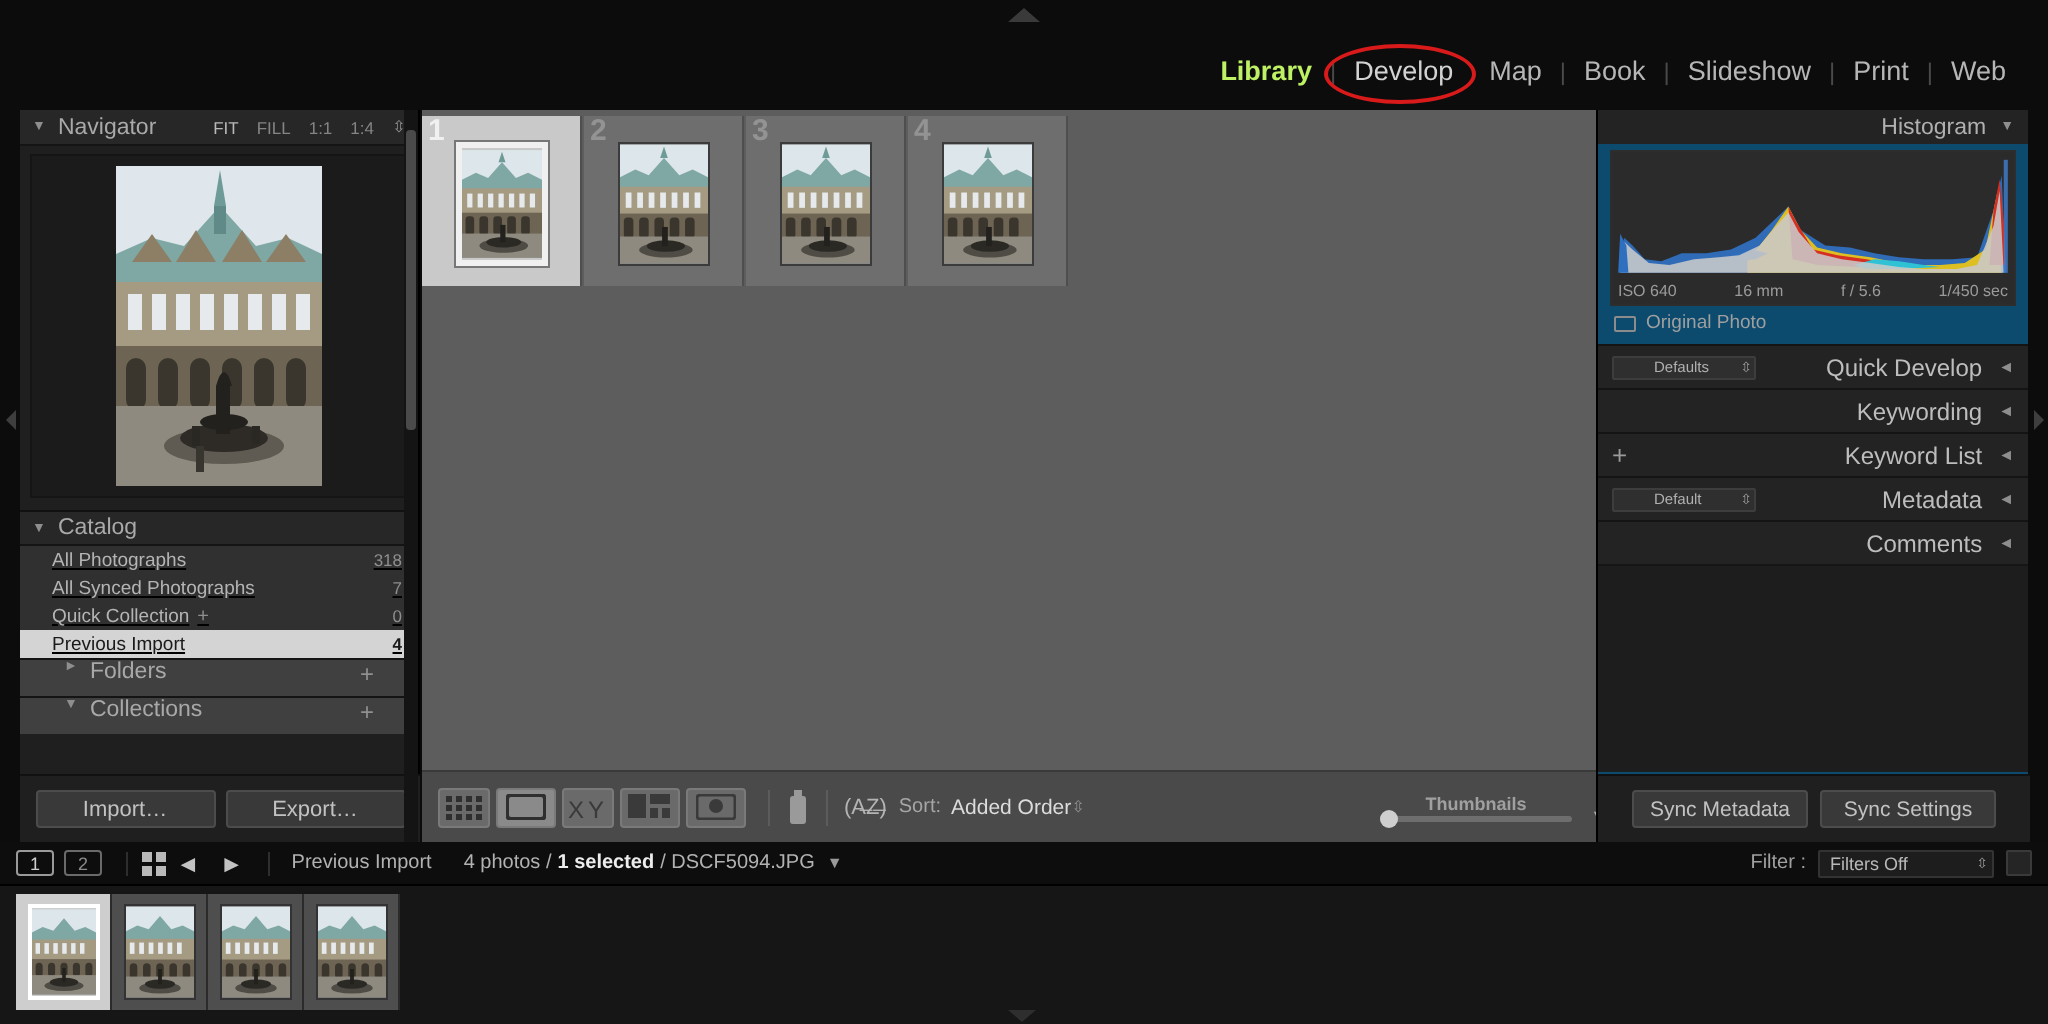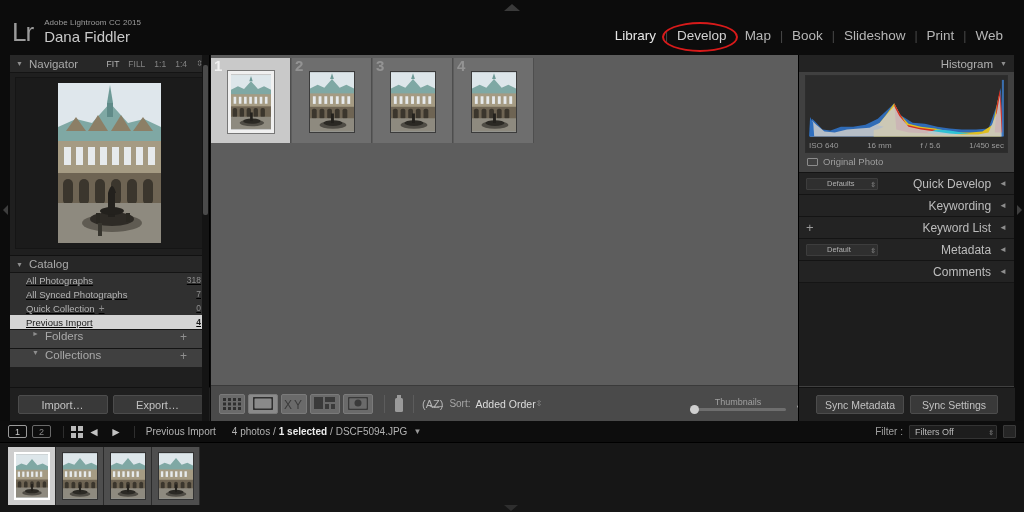--- a/index.html
+++ b/index.html
@@ -39,21 +39,21 @@
   .id-user { font-size: 15px; color: #c9c9c9; line-height: 18px; font-weight: 400; }
 
   .modules {
     position: absolute; right: 12px; top: 28px;
     display: flex; align-items: center; gap: 0px;
     font-size: 13.5px;
   }
   .module {
     color: #b6b6b6; padding: 0 9px; cursor: default; white-space: nowrap;
   }
-  .module.active { color: #e5e5e5; font-weight: normal; }
+  .module.active { color: #bef264; font-weight: bold; }
   .module.circled { color: #d2d2d2; }
   .msep { color: #4a4a4a; font-size: 12px; }
   .circle-hl {
     position: absolute; left: 662px; top: 22px;
     width: 76px; height: 30px;
     border: 2.5px solid #d81a1a; border-radius: 50%;
     pointer-events: none;
   }
 
   
@@ -178,36 +178,36 @@
   .vbtn.wide { width: 30px; }
   .vbtn.on { background: #8a8a8a; }
   .tsep { width: 1px; height: 18px; background: #5c5c5c; margin: 0 8px; }
   .spray {
     width: 12px; height: 20px; display: flex; align-items: center; justify-content: center;
   }
   .sortlbl { font-size: 10px; color: #a6a6a6; margin: 0 5px 0 6px; }
   .sortval { font-size: 10.5px; color: #dcdcdc; }
   .az { font-size: 11px; color: #b4b4b4; }
   .thumbslider {
-    margin-left: auto; width: 100px; position: relative; padding-right: 4px;
+    margin-left: auto; width: 100px; position: relative; padding-right: 4px; font-weight: bold;
   }
   .ts-label { font-size: 9px; color: #a0a0a0; text-align: center; margin-bottom: 1px; }
   .ts-track {
     height: 3px; background: #6e6e6e; border-radius: 2px; position: relative;
   }
   .ts-knob {
     position: absolute; left: 0px; top: -3px; width: 9px; height: 9px;
     background: #cfcfcf; border-radius: 50%;
   }
   .ts-caret { position: absolute; right: -14px; top: 6px; font-size: 9px; color: #b0b0b0; }
 
   
   .right-panel {
     position: absolute; left: 798px; top: 55px; width: 216px; height: 366px;
-    background: #404040; border-left: 1px solid #000;
+    background: #0c4a6e; border-left: 1px solid #000;
   }
   .rp-head {
     height: 17px; display: flex; align-items: center; justify-content: flex-end;
     padding: 0 7px; font-size: 11.5px; color: #b0b0b0;
     background: #232323;
   }
   .rp-head .caret { margin-left: 7px; font-size: 7px; color: #8e8e8e; }
   .histbox {
     margin: 3px 6px 0 6px; height: 78px; background: #1c1c1c;
     border: 1px solid #2d2d2d; position: relative;
@@ -309,27 +309,20 @@
   }
 </style>
 </head>
 <body>
 
 <div class="app">
 
   <div class="topbar">
     <div class="top-arrow"></div>
 
-    <div class="identity">
-      <div class="lr-logo">Lr</div>
-      <div class="id-text">
-        <div class="id-app">Adobe Lightroom CC 2015</div>
-        <div class="id-user">Dana Fiddler</div>
-      </div>
-    </div>
 
     <div class="modules">
       <div class="module active">Library</div>
       <span class="msep">|</span>
       <div class="module circled">Develop</div>
       <div class="module">Map</div>
       <span class="msep">|</span>
       <div class="module">Book</div>
       <span class="msep">|</span>
       <div class="module">Slideshow</div>

